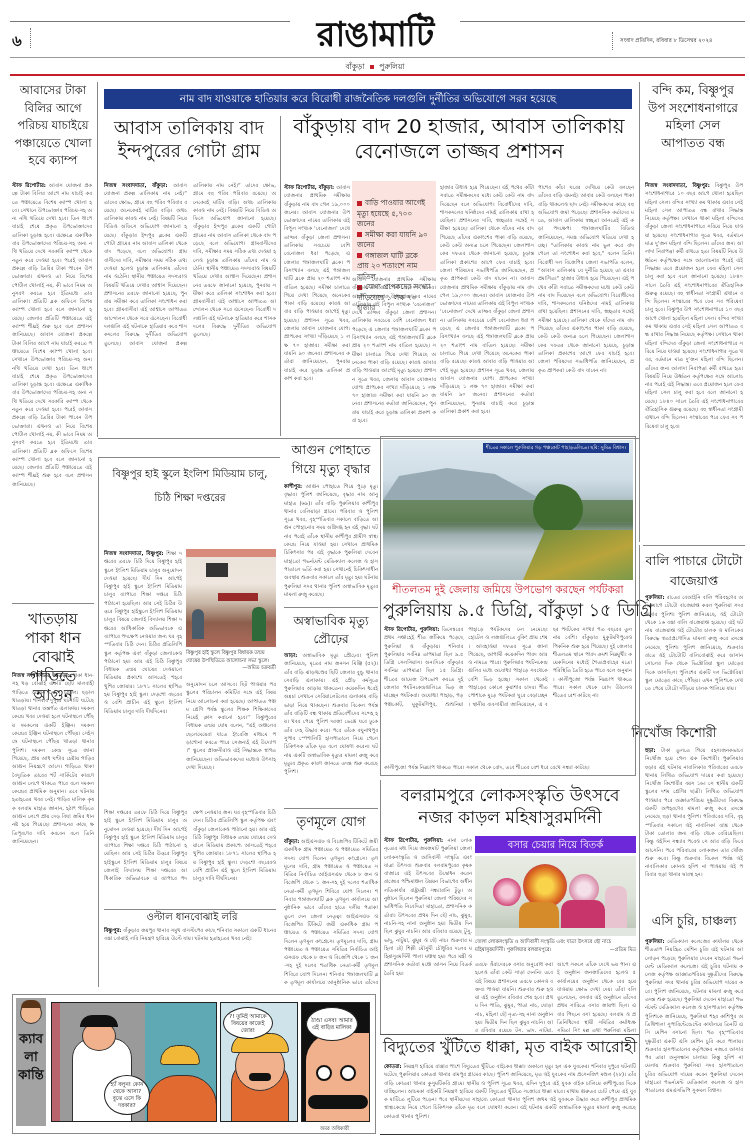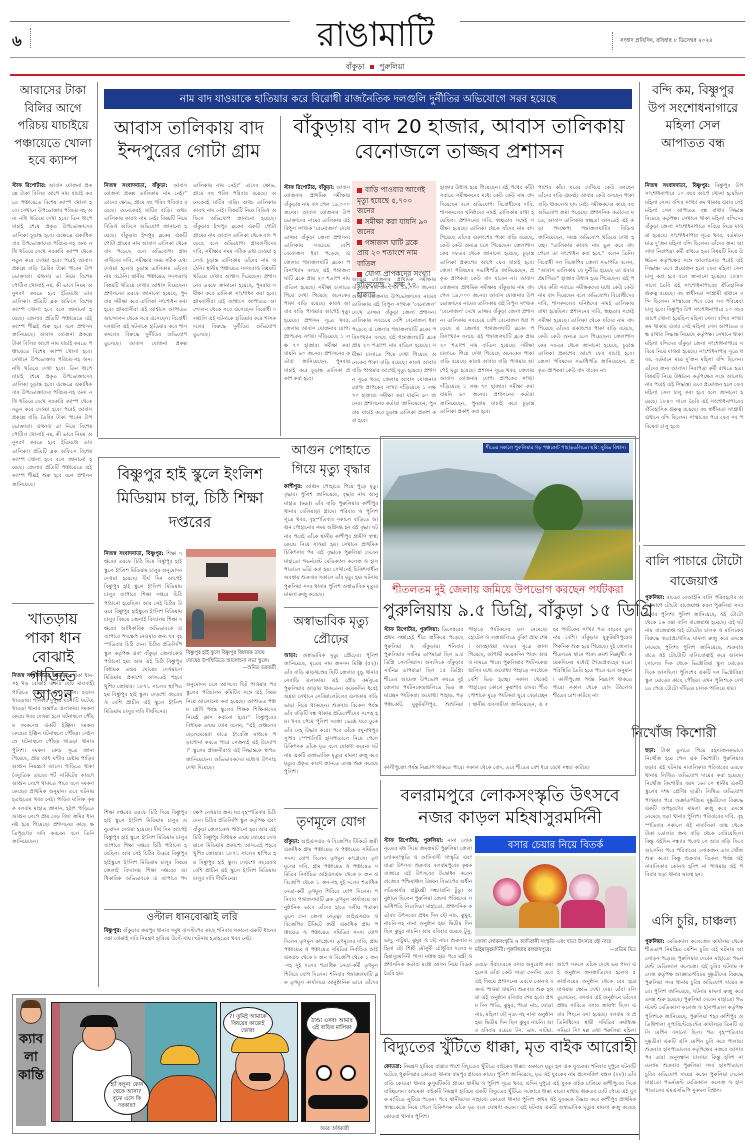--- a/index.html
+++ b/index.html
@@ -6,32 +6,32 @@
 body{width:750px;height:1148px;background:#fff;font-family:"DejaVu Serif",serif;color:#111;position:relative;overflow:hidden}
 .abs{position:absolute}
 .rule{position:absolute;background:#555}
 .body-text{font-family:"DejaVu Sans",sans-serif;font-size:5.2px;line-height:8.3px;color:#333;text-align:justify;overflow:hidden;word-break:break-all}
 .body-text .lead{font-weight:bold;color:#000}
 .hl{font-family:"DejaVu Sans",sans-serif;color:#111;text-align:center;line-height:1.15}
 .vrule{position:absolute;width:1px;background:#888}
 .hrule{position:absolute;height:1px;background:#888}
 .photo{position:absolute;overflow:hidden}
 .caption{font-family:"DejaVu Sans",sans-serif;font-size:5px;line-height:7.5px;color:#333}
-.bullet-box{background:#fbe4df;padding:4px 5px}
+.bullet-box{background:#fbe4df;padding:17px 5px}
 .bullet-box div{font-family:"DejaVu Sans",sans-serif;font-size:7.2px;line-height:10.5px;color:#222}
 .bullet-box span.sq{display:inline-block;width:5px;height:5px;background:#c41e2a;margin-right:3px;vertical-align:middle}
 .bubble{position:absolute;background:#fff;border:1px solid #222;border-radius:50%;font-family:"DejaVu Sans",sans-serif;font-size:5.5px;line-height:7px;text-align:center;display:flex;align-items:center;justify-content:center;padding:3px;color:#111}
 </style>
 </head>
 <body>
 
 <div class="rule" style="left:10px;top:21px;width:735px;height:1px;background:#777"></div>
 <div class="abs" style="left:12px;top:29px;font-family:'DejaVu Sans',sans-serif;font-size:15px;font-weight:bold">৬</div>
 <div class="abs" style="left:30px;top:28px;width:1px;height:20px;border-left:1px dotted #777"></div>
-<div class="abs" style="left:290px;top:14px;width:170px;text-align:center;font-family:'DejaVu Sans',sans-serif;font-size:34px;font-weight:normal;background:#fff;line-height:40px;letter-spacing:-1px">রাঙামাটি</div>
+<div class="abs" style="left:290px;top:14px;width:170px;text-align:center;font-family:'DejaVu Sans',sans-serif;font-size:34px;font-weight:bold;background:#fff;line-height:40px;letter-spacing:-1px">রাঙামাটি</div>
 <div class="abs" style="left:612px;top:32px;width:1px;height:18px;border-left:1px dotted #777"></div>
 <div class="abs" style="left:620px;top:37px;font-family:'DejaVu Sans',sans-serif;font-size:5.5px;color:#222">সংবাদ প্রতিদিন, রবিবার ৮ ডিসেম্বর ২০২৪</div>
 <div class="rule" style="left:10px;top:57px;width:735px;height:1px;background:#999"></div>
 <div class="abs" style="left:300px;top:61px;width:150px;text-align:center;font-family:'DejaVu Sans',sans-serif;font-size:7.5px;color:#222">
   <span>বাঁকুড়া</span>
   <span style="display:inline-block;width:4px;height:4px;background:#c41e2a;margin:0 3px;vertical-align:middle"></span>
   <span>পুরুলিয়া</span>
 </div>
 <div class="rule" style="left:10px;top:74px;width:735px;height:2px;background:#c41e2a"></div>
 
@@ -83,21 +83,21 @@
 <div class="abs body-text" style="left:645px;top:181px;width:98px;height:360px">
   <span class="lead">নিজস্ব সংবাদদাতা, বিষ্ণুপুর:</span>
   <span>বিষ্ণুপুর উপ সংশোধনাগারে ১০ বছর আগে খোলা হয়েছিল মহিলা সেল। বন্দির সংখ্যা কম থাকায় এবার সেই মহিলা সেল আপাতত বন্ধ রাখার সিদ্ধান্ত নিয়েছে কর্তৃপক্ষ। সেখানে থাকা মহিলা বন্দিদের বাঁকুড়া জেলা সংশোধনাগারে সরিয়ে নিয়ে যাওয়া হয়েছে। সংশোধনাগার সূত্রে খবর, বর্তমানে মাত্র দু’জন মহিলা বন্দি ছিলেন। তাঁদের জন্য আলাদা নিরাপত্তা কর্মী রাখতে হত। বিষয়টি নিয়ে উর্ধ্বতন কর্তৃপক্ষের সঙ্গে আলোচনার পরেই এই সিদ্ধান্ত। তবে প্রয়োজন হলে ফের মহিলা সেল চালু করা হবে বলে জানানো হয়েছে। ১৮৪০ সালে তৈরি এই সংশোধনাগারের ঐতিহাসিক গুরুত্ব রয়েছে। বহু স্বাধীনতা সংগ্রামী এখানে বন্দি ছিলেন। সংস্কারের পরে ফের সব পরিষেবা চালু হবে।</span>
   <span>বিষ্ণুপুর উপ সংশোধনাগারে ১০ বছর আগে খোলা হয়েছিল মহিলা সেল। বন্দির সংখ্যা কম থাকায় এবার সেই মহিলা সেল আপাতত বন্ধ রাখার সিদ্ধান্ত নিয়েছে কর্তৃপক্ষ। সেখানে থাকা মহিলা বন্দিদের বাঁকুড়া জেলা সংশোধনাগারে সরিয়ে নিয়ে যাওয়া হয়েছে। সংশোধনাগার সূত্রে খবর, বর্তমানে মাত্র দু’জন মহিলা বন্দি ছিলেন। তাঁদের জন্য আলাদা নিরাপত্তা কর্মী রাখতে হত। বিষয়টি নিয়ে উর্ধ্বতন কর্তৃপক্ষের সঙ্গে আলোচনার পরেই এই সিদ্ধান্ত। তবে প্রয়োজন হলে ফের মহিলা সেল চালু করা হবে বলে জানানো হয়েছে। ১৮৪০ সালে তৈরি এই সংশোধনাগারের ঐতিহাসিক গুরুত্ব রয়েছে। বহু স্বাধীনতা সংগ্রামী এখানে বন্দি ছিলেন। সংস্কারের পরে ফের সব পরিষেবা চালু হবে।</span>
 </div>
 
 <div class="hrule" style="left:98px;top:438px;width:182px"></div>
 <div class="hrule" style="left:280px;top:438px;width:359px"></div>
 
 <div class="abs" style="left:98px;top:457px;width:182px;height:530px;border-left:1px solid #888;border-top:1px solid #888"></div>
-<div class="abs hl" style="left:104px;top:462px;width:172px;font-size:15px;line-height:24px">বিষ্ণুপুর হাই স্কুলে ইংলিশ মিডিয়াম চালু, চিঠি শিক্ষা দপ্তরের</div>
+<div class="abs hl" style="left:104px;top:462px;width:172px;font-size:10px;line-height:24px">বিষ্ণুপুর হাই স্কুলে ইংলিশ মিডিয়াম চালু, চিঠি শিক্ষা দপ্তরের</div>
 <div class="abs body-text" style="left:104px;top:549px;width:78px;height:255px">
   <span class="lead">নিজস্ব সংবাদদাতা, বিষ্ণুপুর:</span>
   <span>শিক্ষা দপ্তরের তরফে চিঠি দিয়ে বিষ্ণুপুর হাই স্কুলে ইংলিশ মিডিয়াম চালুর অনুমোদন দেওয়া হয়েছে। দীর্ঘ দিন আগেই বিষ্ণুপুর হাই স্কুলে ইংলিশ মিডিয়াম চালুর ব্যাপারে শিক্ষা দপ্তরে চিঠি পাঠানো হয়েছিল। আর সেই চিঠির উত্তরে বিষ্ণুপুর হাইস্কুলে ইংলিশ মিডিয়াম চালুর বিষয়ে জেলাই বিদ্যালয় শিক্ষা দপ্তরের আধিকারিক অভিভাবকে এ ব্যাপারে পদক্ষেপ নেওয়ার জন্য ঘর বৃহস্পতিবার চিঠি দেন। চিঠির প্রতিলিপি স্কুল কর্তৃপক্ষ এবং বাঁকুড়া জেলাকেও পাঠানো হয়। আর এই চিঠি বিষ্ণুপুর বিধায়ক তন্ময় ঘোষের দেওয়ালে মিডিয়ায় প্রকাশ্যে আসতেই শহরে খুশির জোয়ার। ১৮৭১ সালের স্থাপিত হয় বিষ্ণুপুর হাই স্কুল। দেড়শো বছরেরও বেশি প্রাচীন এই স্কুলে ইংলিশ মিডিয়াম চালুর দাবি দীর্ঘদিনের।</span>
 </div>
 <div class="photo" style="left:186px;top:549px;width:90px;height:98px;background:linear-gradient(180deg,#eae3da 0%,#efe7df 35%,#c9b8a8 55%,#8d5f4c 75%,#b06b5c 100%)">
   <div style="position:absolute;left:20px;top:14px;width:22px;height:14px;background:#333"></div>
   <div style="position:absolute;left:0;top:0;width:90px;height:8px;background:#d88b7a"></div>
   <div style="position:absolute;left:6px;top:60px;width:12px;height:30px;background:#4a5c6a;border-radius:6px 6px 0 0"></div>
   <div style="position:absolute;left:66px;top:58px;width:14px;height:34px;background:#2f6b3a;border-radius:6px 6px 0 0"></div>
   <div style="position:absolute;left:32px;top:44px;width:40px;height:8px;background:#9a2a2a"></div>
@@ -181,21 +181,21 @@
 </div>
 <div class="vrule" style="left:639px;top:545px;height:595px"></div>
 
 <div class="vrule" style="left:380px;top:780px;height:255px"></div>
 <div class="abs hl" style="left:384px;top:784px;width:252px;font-size:17px;line-height:22px;white-space:nowrap">বলরামপুরে লোকসংস্কৃতি উৎসবে</div>
 <div class="abs hl" style="left:384px;top:806px;width:252px;font-size:17px;line-height:22px;white-space:nowrap">নজর কাড়ল মহিষাসুরমর্দিনী</div>
 <div class="abs body-text" style="left:384px;top:836px;width:88px;height:182px">
   <span class="lead">স্টাফ রিপোর্টার, পুরুলিয়া:</span>
   <span>নানা লোকনৃত্যের মধ্য দিয়ে জমজমাট পুরুলিয়া জেলা লোকসংস্কৃতি ও আদিবাসী সংস্কৃতি এবং যাত্রা উৎসব। শুক্রবার বলরামপুরের কৃষক বাজারে এই উৎসবের উদ্বোধন করেন রাজ্যের পশ্চিমাঞ্চল উন্নয়ন বিভাগের অধীন লতিকার্যার রাষ্ট্রমন্ত্রী সন্ধ্যারানি টুডু। অনুষ্ঠানে ছিলেন পুরুলিয়া জেলা পরিষদের সভাধিপতি নিবেদিতা মাহাতো, প্রশাসনিক কর্তারা। উৎসবের প্রথম দিন ছৌ নাচ, ঝুমুর, নাচনি-সহ নানা অনুষ্ঠান হয়। দ্বিতীয় দিন ছিল ঝুমুর নাচনি। আর রবিবার রয়েছে টুসু, ভাদু, নাটুয়া, ঝুমুর ও ছৌ নাচ। শুক্রবার মহিলা ছৌ শিল্পী মৌসুমী চৌধুরির দলের মহিষাসুরমর্দিনী পালা মঞ্চস্থ হয়। পরে মন্ত্রী ও প্রশাসনিক কর্তারা মঞ্চে আসন নিয়ে বিতর্ক তৈরি হয়।</span>
 </div>
-<div class="abs" style="left:475px;top:836px;width:161px;height:17px;background:#1d4ed8;color:#fff;font-family:'DejaVu Sans',sans-serif;font-size:10px;line-height:17px;text-align:center">
+<div class="abs" style="left:475px;top:836px;width:161px;height:17px;background:#6d28d9;color:#fff;font-family:'DejaVu Sans',sans-serif;font-size:10px;line-height:17px;text-align:center">
   <span>বসার চেয়ার নিয়ে বিতর্ক</span>
 </div>
 <div class="photo" style="left:475px;top:856px;width:161px;height:80px;background:linear-gradient(180deg,#e7ebe3 0%,#dfe4da 50%,#b9c2b5 100%)">
   <div style="position:absolute;left:18px;top:22px;width:28px;height:28px;border-radius:50%;background:radial-gradient(circle,#f6c8d8 30%,#d34c7d 70%)"></div>
   <div style="position:absolute;left:48px;top:8px;width:44px;height:44px;border-radius:50%;background:radial-gradient(circle,#f9d34a 25%,#d9641f 60%,#b22a5b 85%)"></div>
   <div style="position:absolute;left:94px;top:18px;width:30px;height:30px;border-radius:50%;background:radial-gradient(circle,#f5e0ea 30%,#d88aa7 70%)"></div>
   <div style="position:absolute;left:44px;top:46px;width:40px;height:30px;background:#d58b2a;border-radius:10px 10px 0 0"></div>
   <div style="position:absolute;left:86px;top:44px;width:44px;height:34px;background:#c8356b;border-radius:10px 10px 0 0"></div>
   <div style="position:absolute;left:130px;top:30px;width:22px;height:46px;background:#e8c3d0;border-radius:8px 8px 0 0"></div>
   <div style="position:absolute;left:0;top:72px;width:161px;height:8px;background:#e2e6e0"></div>

